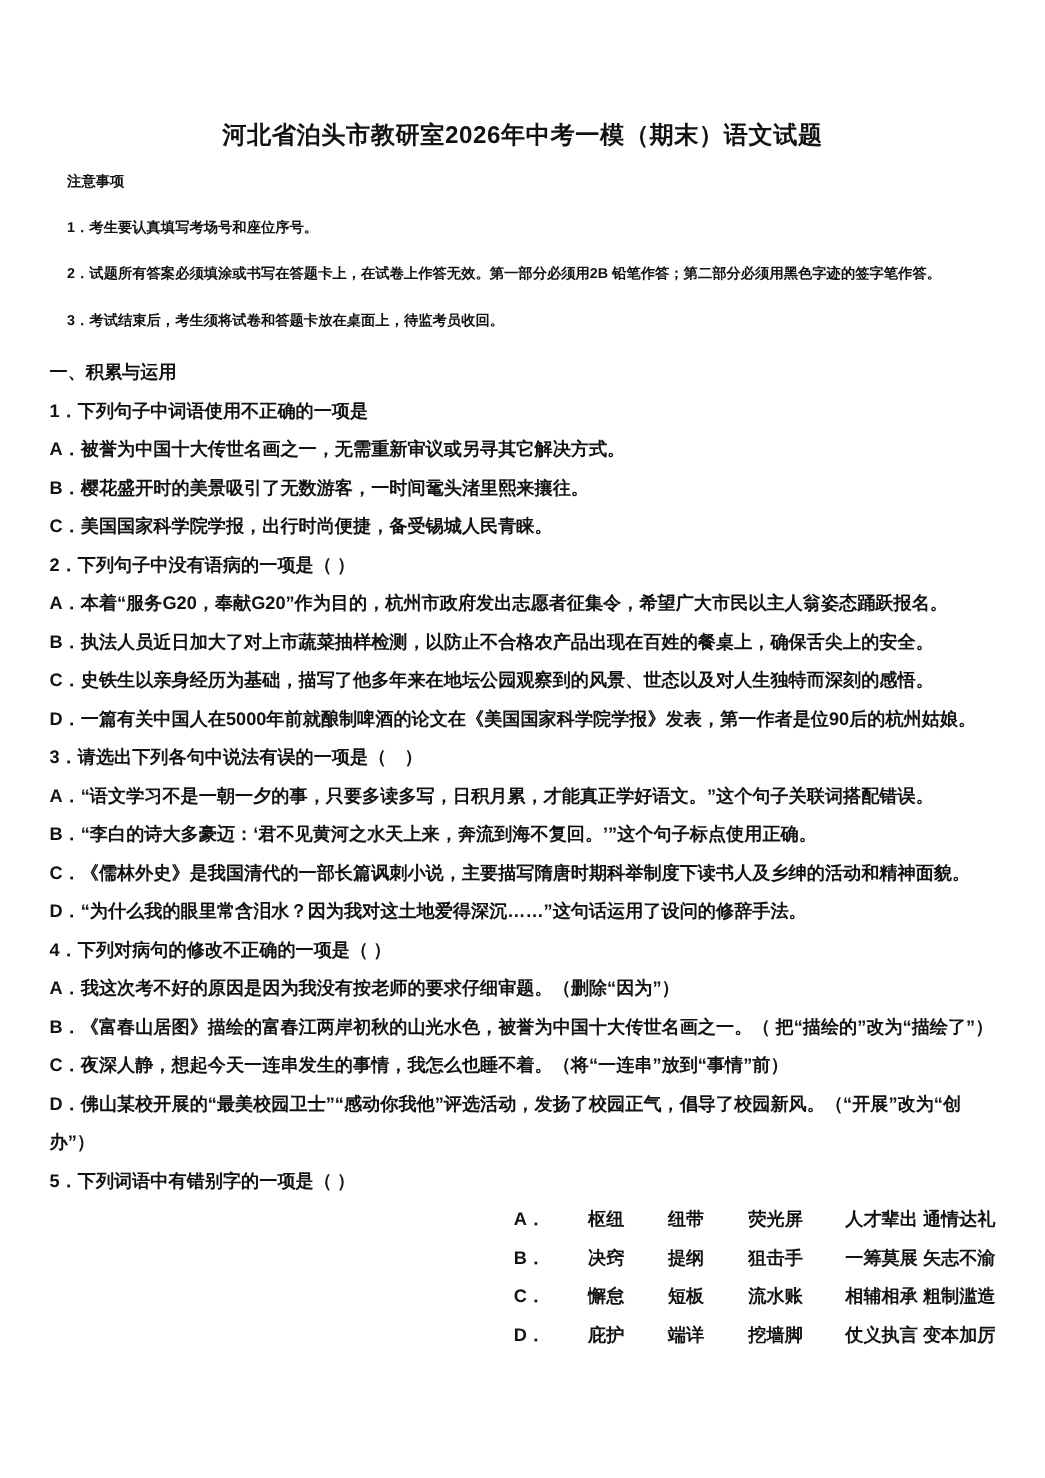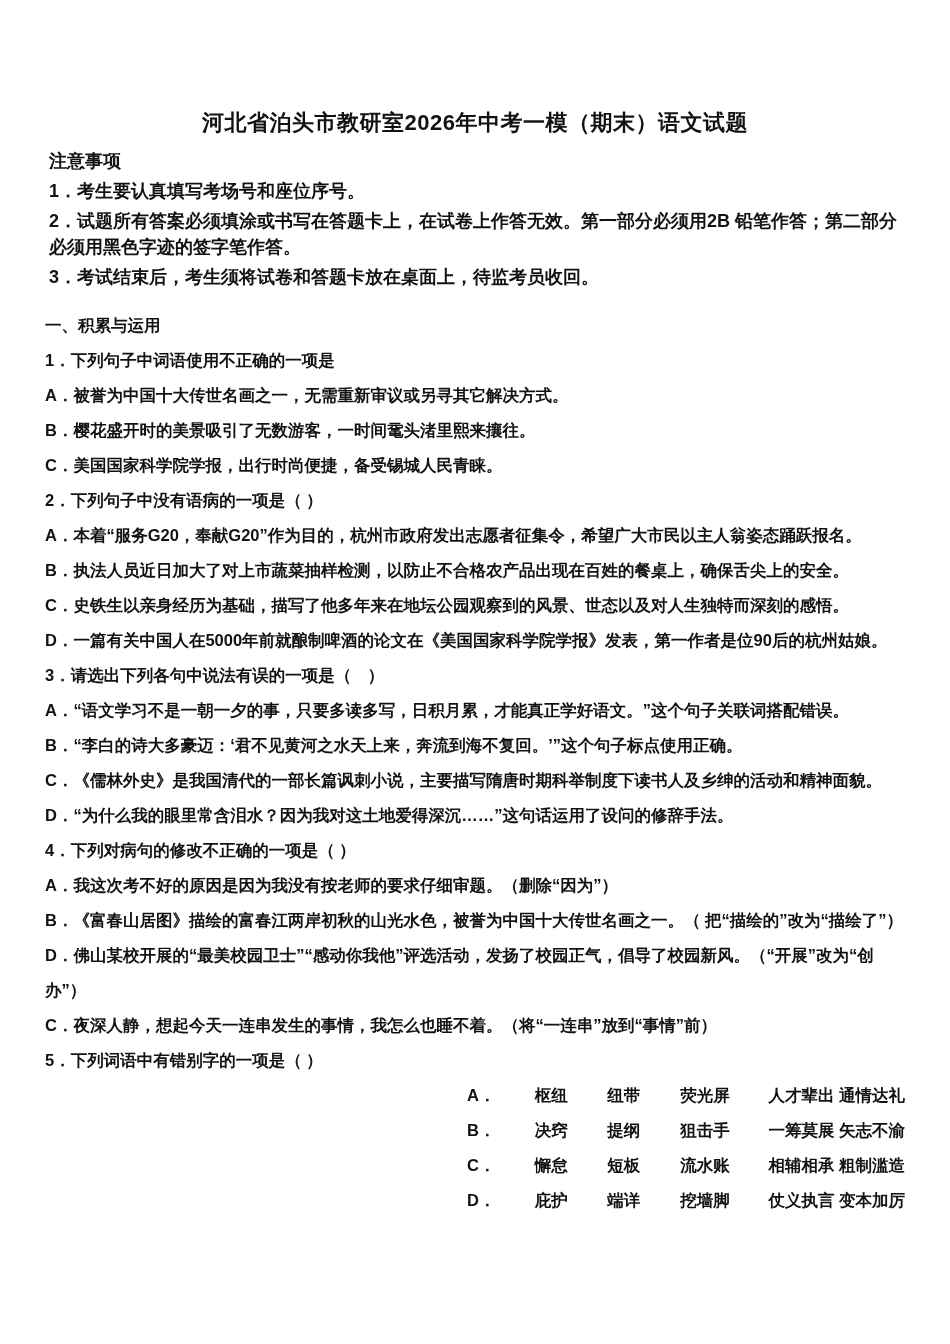--- a/index.html
+++ b/index.html
@@ -16,22 +16,22 @@
   }
   .title{
     margin:0 0 12px 0;
     font-size:22px;
     line-height:26px;
     font-weight:700;
     text-align:center;
     letter-spacing:0.5px;
   }
   .notice p{
-    margin:4px;
-    font-size:18px;
+    margin:16px;
+    font-size:13px;
     line-height:26px;
     font-weight:600;
   }
   .sec-head{
     margin:18px 0 0 0 !important;
   }
   .qsec p{
     margin:0;
     font-size:16.5px;
     line-height:35px;
@@ -75,22 +75,22 @@
 
     <p>3．请选出下列各句中说法有误的一项是（　）</p>
     <p>A．“语文学习不是一朝一夕的事，只要多读多写，日积月累，才能真正学好语文。”这个句子关联词搭配错误。</p>
     <p>B．“李白的诗大多豪迈：‘君不见黄河之水天上来，奔流到海不复回。’”这个句子标点使用正确。</p>
     <p>C．《儒林外史》是我国清代的一部长篇讽刺小说，主要描写隋唐时期科举制度下读书人及乡绅的活动和精神面貌。</p>
     <p>D．“为什么我的眼里常含泪水？因为我对这土地爱得深沉……”这句话运用了设问的修辞手法。</p>
 
     <p>4．下列对病句的修改不正确的一项是（        ）</p>
     <p>A．我这次考不好的原因是因为我没有按老师的要求仔细审题。（删除“因为”）</p>
     <p>B．《富春山居图》描绘的富春江两岸初秋的山光水色，被誉为中国十大传世名画之一。（ 把“描绘的”改为“描绘了”）</p>
+    <p>C．夜深人静，想起今天一连串发生的事情，我怎么也睡不着。（将“一连串”放到“事情”前）</p>
     <p>D．佛山某校开展的“最美校园卫士”“感动你我他”评选活动，发扬了校园正气，倡导了校园新风。（“开展”改为“创办”）</p>
-    <p>C．夜深人静，想起今天一连串发生的事情，我怎么也睡不着。（将“一连串”放到“事情”前）</p>
 
     <p>5．下列词语中有错别字的一项是（      ）</p>
 
     <p class="word-row">
       <span class="lbl">A．</span>
       <span class="c1">枢纽</span>
       <span class="c2">纽带</span>
       <span class="c3">荧光屏</span>
       <span class="c4">人才辈出</span>
       <span class="c5">通情达礼</span>

